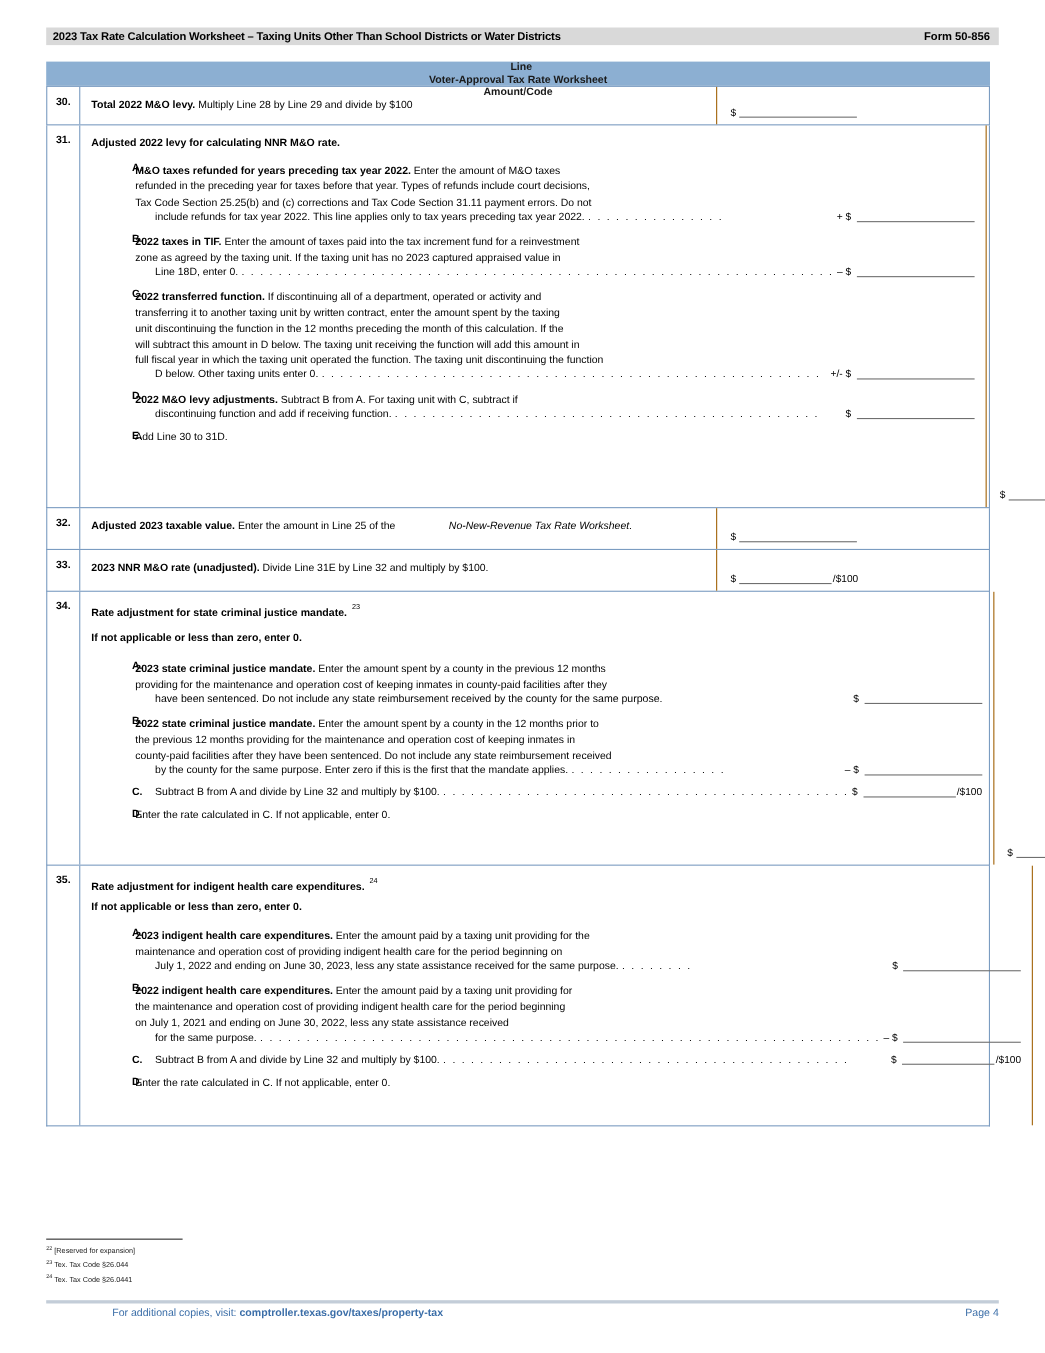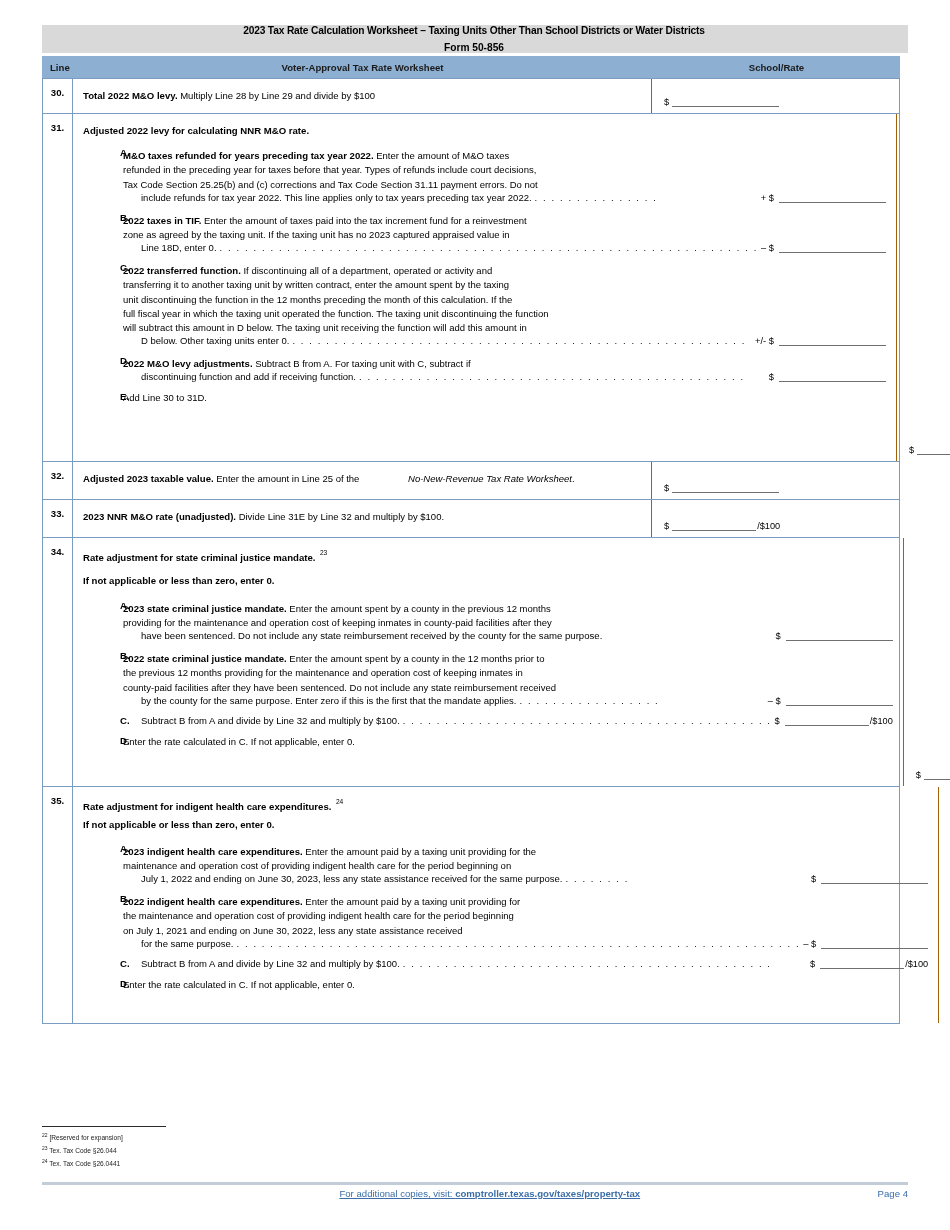--- a/index.html
+++ b/index.html
@@ -11,27 +11,26 @@
     font-family: "Liberation Sans", sans-serif;
     color: #000000;
     position: relative;
     overflow: hidden;
   }
 
   
   .topbar {
     position: absolute;
     left: 42px; top: 25px;
-    width: 866px; height: 28px;
+    width: 866px; height: 16px;
     background: #d9d9d9;
     display: flex;
     align-items: center;
     justify-content: space-between;
     padding: 0 8px 0 6px;
-    flex-direction: column;
   }
   .topbar-title {
     font-size: 10.2px;
     font-weight: bold;
     letter-spacing: -0.15px;
     white-space: nowrap;
   }
   .topbar-form {
     font-size: 10.2px;
     font-weight: bold;
@@ -42,20 +41,21 @@
   .sheet {
     position: absolute;
     left: 42px; top: 56px;
     width: 858px;
   }
   .thead {
     display: flex;
     background: #8cafd2;
     height: 22px;
     align-items: center;
+    flex-direction: column;
   }
   .th-line   { width: 30px; padding-left: 8px; font-size: 9.6px; font-weight: bold; color:#1a1a1a;}
   .th-title  { flex: 1; text-align: center; font-size: 9.6px; font-weight: bold; color:#1a1a1a;}
   .th-amount { width: 247px; text-align: center; font-size: 9.6px; font-weight: bold; color:#1a1a1a;}
 
   .row {
     display: flex;
     border-left: 1px solid #7b9cc1;
     border-right: 1px solid #7b9cc1;
     border-bottom: 1px solid #7b9cc1;
@@ -177,25 +177,23 @@
   }
   .footer {
     position: absolute;
     left: 42px; top: 1188px;
     width: 866px;
     display: flex;
     align-items: center;
   }
   .footer-center {
     flex: 1 1 auto;
-    text-align: center;
     font-size: 9.6px;
     color: #3b6ea8;
     padding-left: 60px;
-    text-decoration: underline;
   }
   .footer-center b { font-weight: bold; }
   .footer-page {
     flex: 0 0 auto;
     font-size: 9.6px;
     color: #3b6ea8;
     text-align: right;
   }
 </style>
 </head>
@@ -204,21 +202,21 @@
 <div class="topbar">
   <span class="topbar-title">2023 Tax Rate Calculation Worksheet – Taxing Units Other Than School Districts or Water Districts</span>
   <span class="topbar-form">Form 50-856</span>
 </div>
 
 <div class="sheet">
 
   <div class="thead">
     <div class="th-line">Line</div>
     <div class="th-title">Voter-Approval Tax Rate Worksheet</div>
-    <div class="th-amount">School/Rate</div>
+    <div class="th-amount">Amount/Code</div>
   </div>
 
   <div class="row first" style="min-height:36px;">
     <div class="c-line">30.</div>
     <div class="c-body">
       <p class="line"><span class="ttl">Total 2022 M&amp;O levy.</span><span class="txt"> Multiply Line 28 by Line 29 and divide by $100</span></p>
     </div>
     <div class="c-amt">
       <div class="amt-field">
         <span>$</span>
@@ -264,22 +262,22 @@
           </div>
         </div>
       </div>
 
       <div class="sub">
         <div class="sub-letter">C.</div>
         <div class="sub-text">
           <p class="line"><span class="ttl">2022 transferred function.</span><span class="txt"> If discontinuing all of a department, operated or activity and</span></p>
           <p class="line txt">transferring it to another taxing unit by written contract, enter the amount spent by the taxing</p>
           <p class="line txt">unit discontinuing the function in the 12 months preceding the month of this calculation. If the</p>
+          <p class="line txt">will subtract this amount in D below. The taxing unit receiving the function will add this amount in</p>
           <p class="line txt">full fiscal year in which the taxing unit operated the function. The taxing unit discontinuing the function</p>
-          <p class="line txt">will subtract this amount in D below. The taxing unit receiving the function will add this amount in</p>
           <div class="leader-row">
             <span class="leader-txt txt">D below. Other taxing units enter 0.</span>
             <span class="leader-dots">. . . . . . . . . . . . . . . . . . . . . . . . . . . . . . . . . . . . . . . . . . . . . . . . . . . . . .</span>
             <span class="inline-amt">
                 <span class="sign">+/- $</span>
                 <span class="amt-rule w-long"></span>
               </span>
           </div>
         </div>
       </div>

